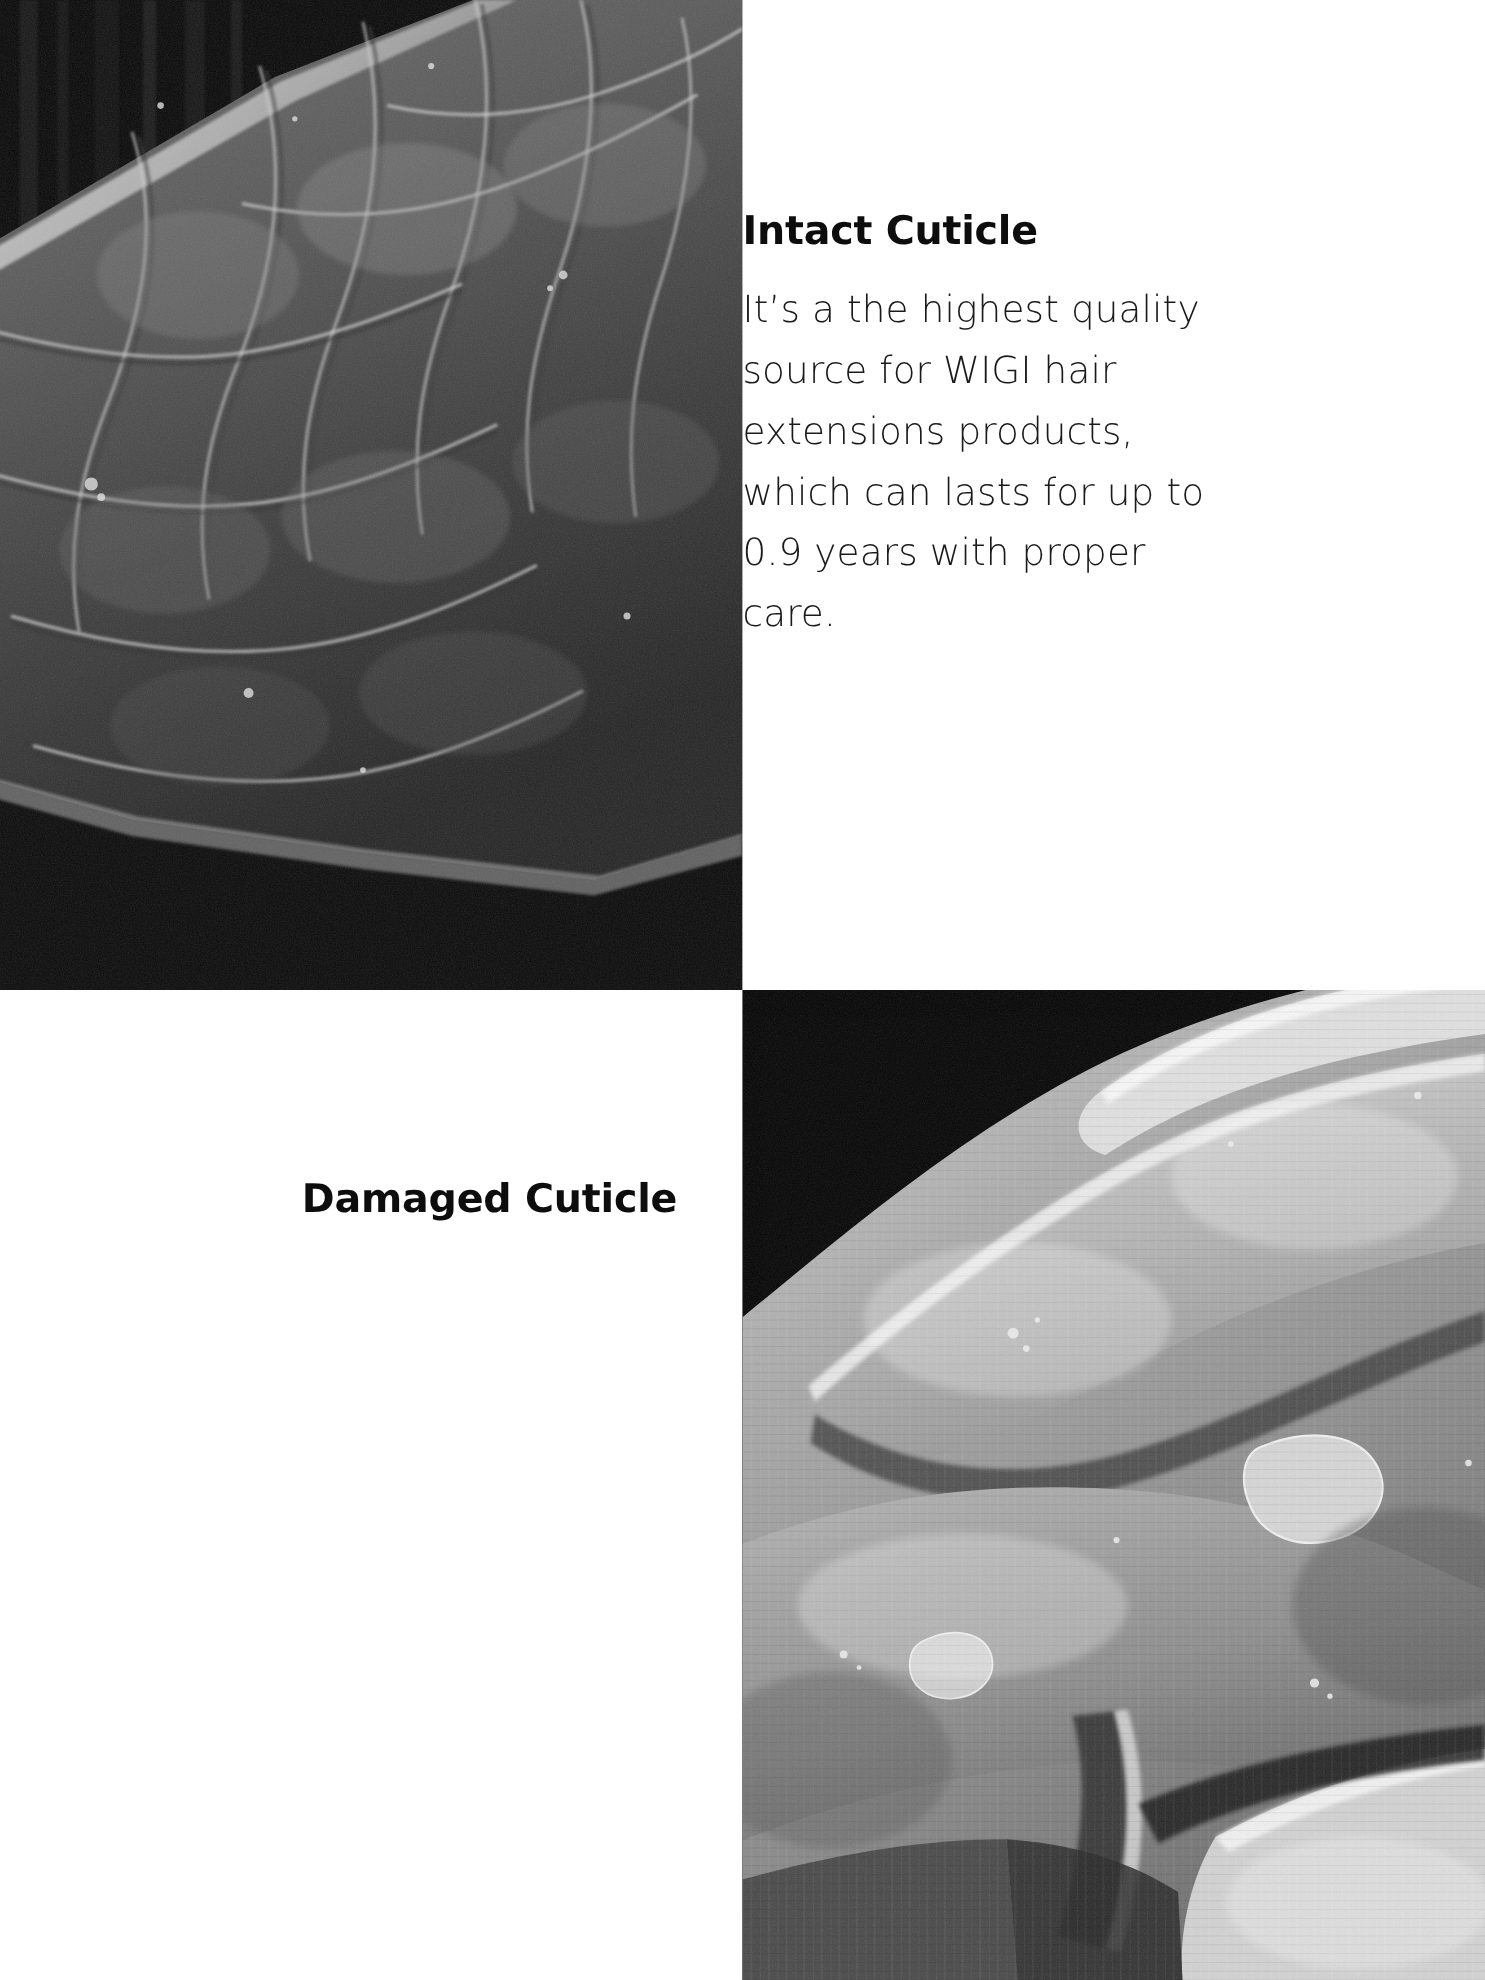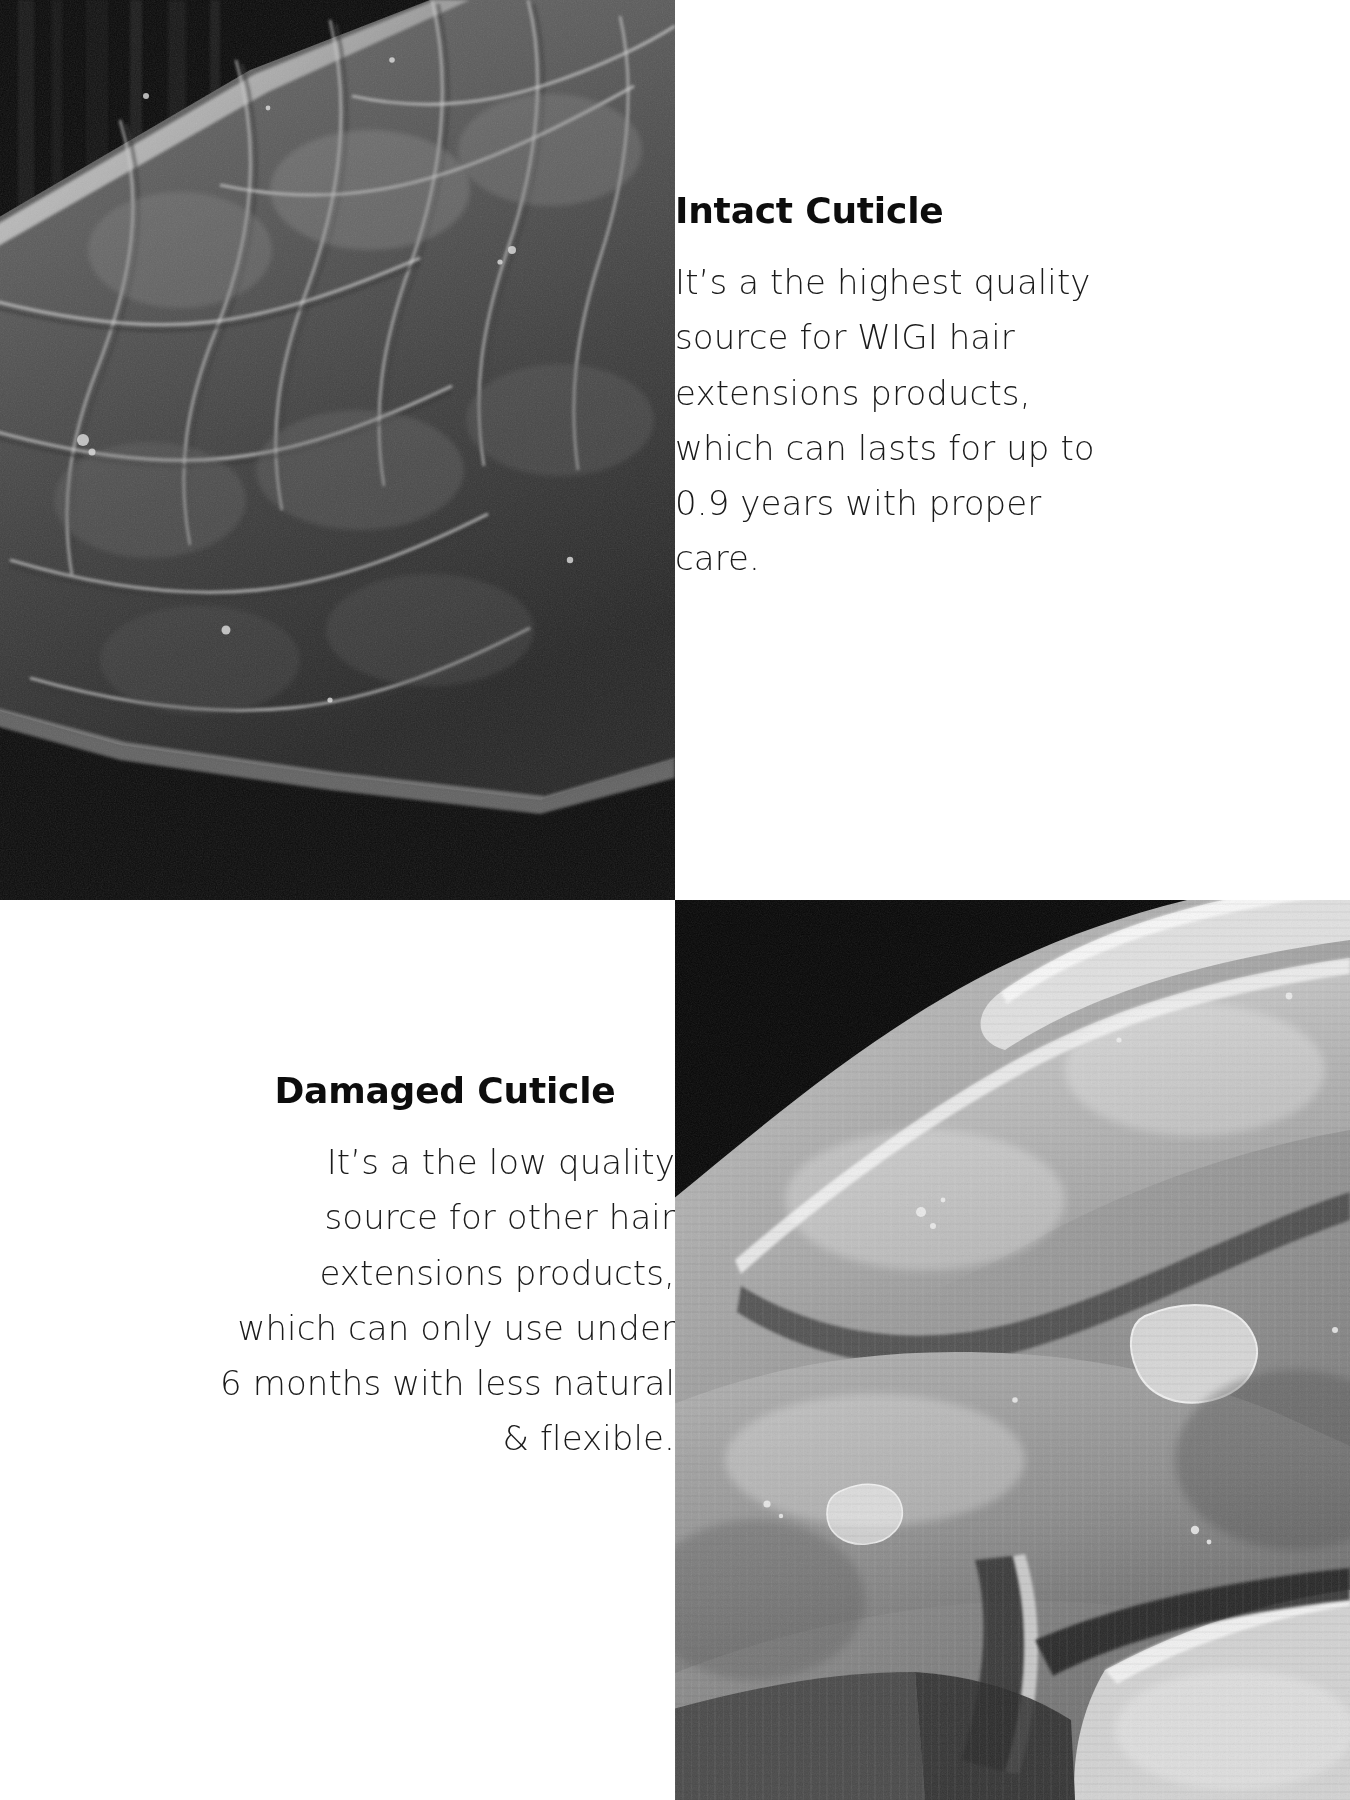--- a/index.html
+++ b/index.html
@@ -236,21 +236,20 @@
         <h2 class="heading">Intact Cuticle</h2>
         <p class="body-copy">It’s a the highest quality source for WIGI hair extensions products, which can lasts for up to 0.9 years with proper care.</p>
       </div>
     </div>
   </div>
 
   <div class="q q-bottom-left">
     <div class="text-block text-left-panel">
       <div class="inner">
         <h2 class="heading heading-centered">Damaged Cuticle</h2>
-        <p class="body-copy">It’s a the low quality source for other hair extensions products, which can only use under 6 months with less natural &amp; flexible.</p>
       </div>
     </div>
   </div>
 
   <div class="q q-bottom-right">
     <svg class="sem-svg" viewBox="0 0 675 900" preserveAspectRatio="xMidYMid slice">
       <defs>
         <linearGradient id="shaftB" x1="0.1" y1="0" x2="0.6" y2="1">
           <stop offset="0%" stop-color="#cfcfcf"></stop>
           <stop offset="35%" stop-color="#a8a8a8"></stop>

